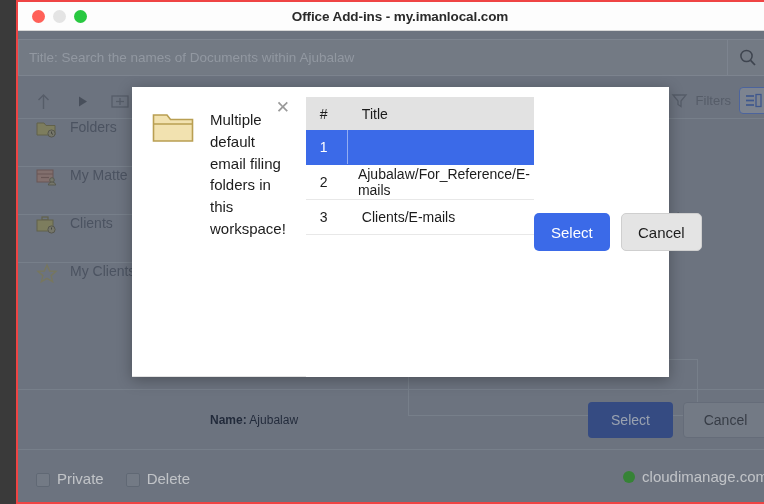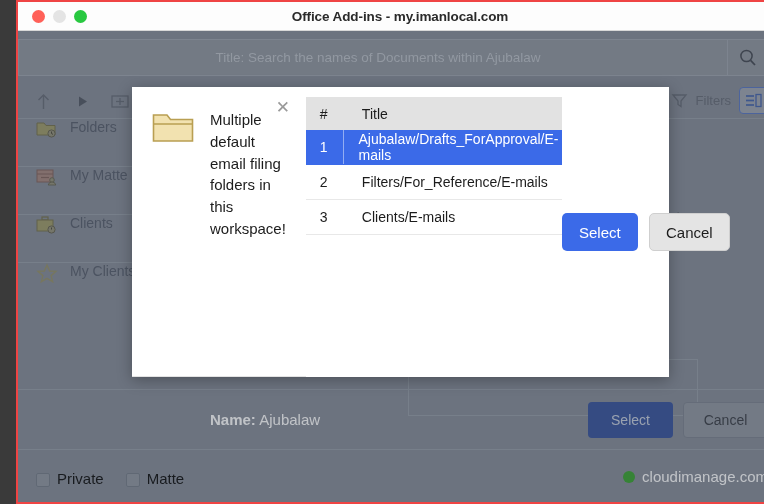--- a/index.html
+++ b/index.html
@@ -55,21 +55,20 @@
     position: absolute; left: 0; top: 8px;
     width: 764px; height: 37px;
     display: flex; align-items: stretch;
   }
   .searchbox {
     flex: 1; margin-left: 0;
     border: 1px solid #9aa0ab;
     display: flex; align-items: center;
     padding-left: 10px;
     background: #8a9099;
-    justify-content: center;
   }
   .searchbox span {
     font-size: 13.5px; color: #b9bec6;
   }
   .searchbtn {
     width: 40px; margin-right: 14px;
     border: 1px solid #9aa0ab; border-left: none;
     background: #8a9099;
     display: flex; align-items: center; justify-content: center;
   }
@@ -137,21 +136,21 @@
   }
 
   
   .namerow {
     position: absolute; left: 0; top: 358px;
     width: 764px; height: 60px;
     border-top: 1px solid #9198a3;
     display: flex; align-items: center;
   }
   .namelabel {
-    margin-left: 192px; font-size: 15px; color: #ffffff;
+    margin-left: 192px; font-size: 12px; color: #0f172a;
   }
   .namelabel b { font-weight: bold; }
   .footbtns {
     position: absolute; right: 14px; top: 12px;
     display: flex; gap: 10px;
   }
   .btn-primary-dim {
     width: 85px; height: 36px;
     background: #2c4a97; color: #c6cddc;
     border: none; border-radius: 4px;
@@ -168,21 +167,21 @@
 
   
   .checkbar {
     position: absolute; left: 0; top: 418px;
     width: 764px; height: 57px;
     border-top: 1px solid #9198a3;
     display: flex; align-items: center;
   }
   .chk-group {
     display: flex; align-items: flex-end; gap: 7px;
-    margin-left: 18px; font-size: 15px; color: #000000;
+    margin-left: 18px; font-size: 15px; color: #ffffff;
   }
   .chk-group.second { margin-left: 22px; }
   .chkbox {
     width: 14px; height: 14px;
     border: 1px solid #6e7682; border-radius: 2px;
     background: #8b919c;
   }
   .brand {
     position: absolute; right: 14px; top: 18px;
     display: flex; align-items: center; gap: 7px;
@@ -387,21 +386,21 @@
       </div>
     </div>
 
     <div class="checkbar">
       <div class="chk-group">
         <span class="chkbox"></span>
         <span>Private</span>
       </div>
       <div class="chk-group second">
         <span class="chkbox"></span>
-        <span>Matte</span>
+        <span>Delete</span>
       </div>
       <div class="brand">
         <span class="brand-dot"></span>
         <span>cloudimanage.com</span>
       </div>
     </div>
 
     <div class="shade"></div>
   </div>
 
@@ -421,25 +420,24 @@
     </div>
 
     <div class="tbl">
       <div class="tbl-head">
         <div class="c-num">#</div>
         <div class="c-path">Title</div>
       </div>
 
       <div class="tbl-row sel">
         <div class="c-num bar">1</div>
-        <div class="c-path">Ajubalaw/Drafts_ForApproval/E-mails</div>
       </div>
       <div class="tbl-row">
         <div class="c-num">2</div>
-        <div class="c-path">Filters/For_Reference/E-mails</div>
+        <div class="c-path">Ajubalaw/For_Reference/E-mails</div>
       </div>
       <div class="tbl-row">
         <div class="c-num">3</div>
         <div class="c-path">Clients/E-mails</div>
       </div>
     </div>
 
     <div class="modal-foot">
       <button class="btn-primary">Select</button>
       <button class="btn-secondary">Cancel</button>

